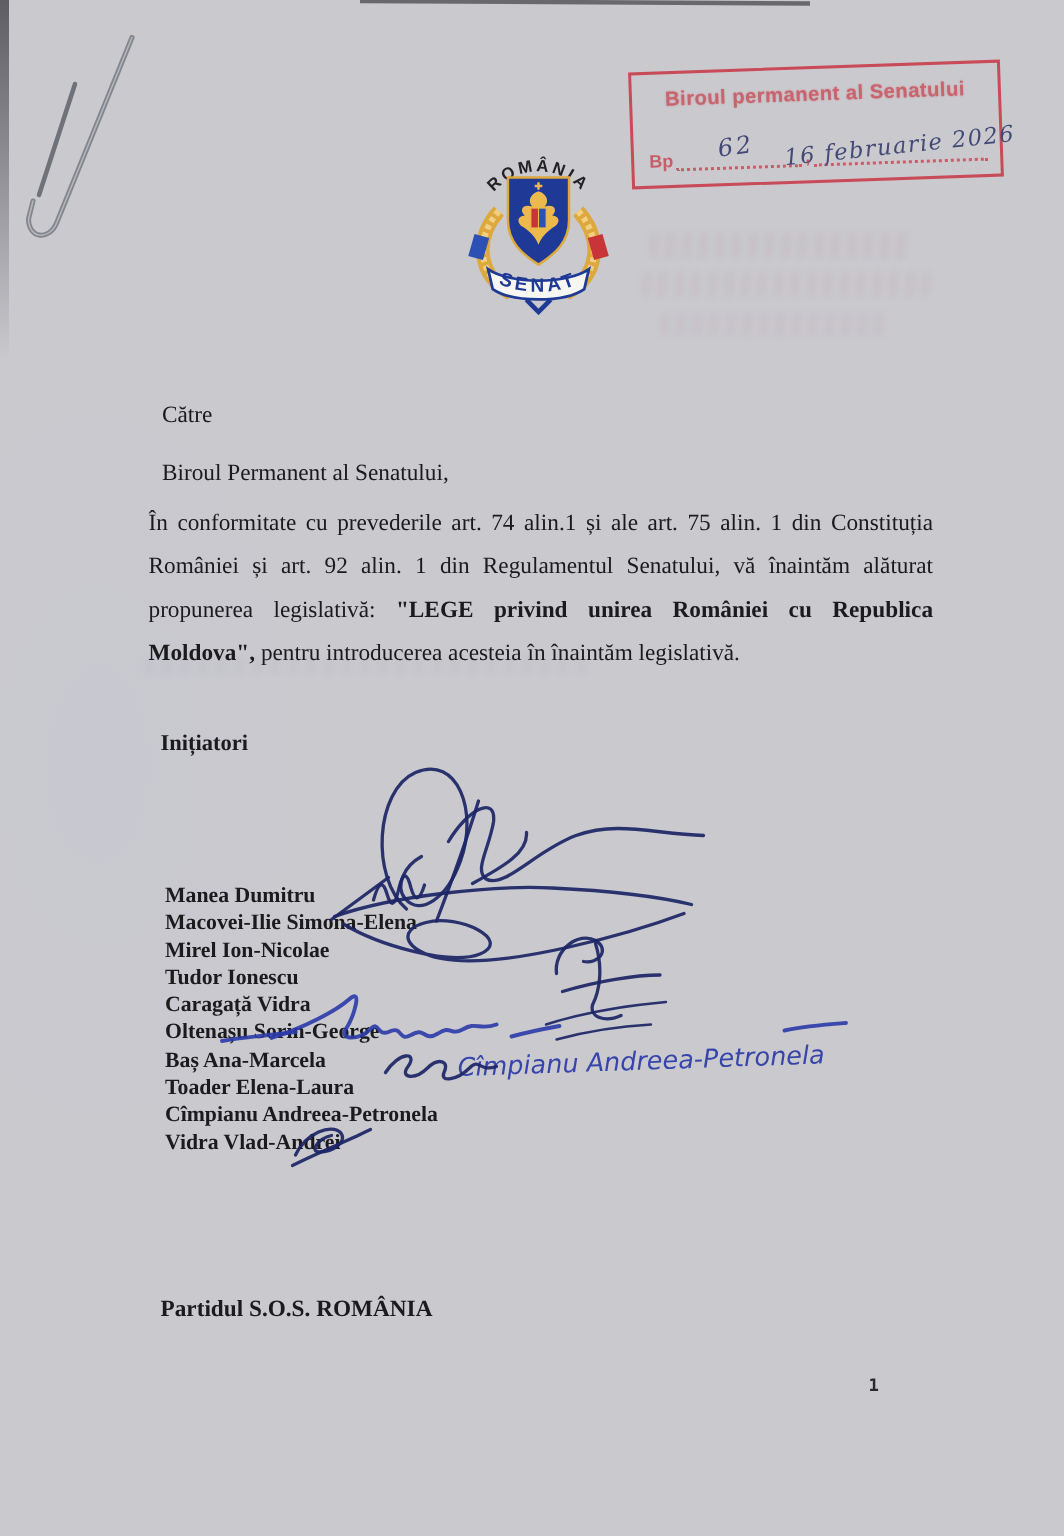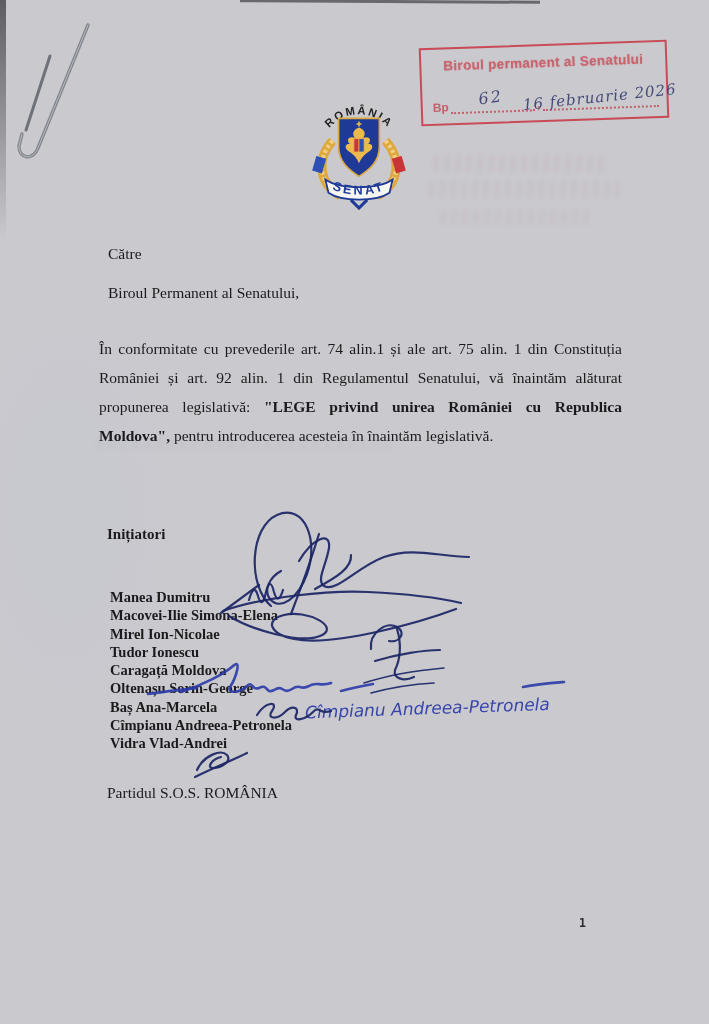--- a/index.html
+++ b/index.html
@@ -30,29 +30,29 @@
   .hand-date{left:100px;bottom:12px;font-size:15px;transform:rotate(-4deg);white-space:nowrap;letter-spacing:1px;}
   
   .ghost{filter:blur(2px);border-radius:4px;transform:skewX(-4deg);pointer-events:none;
     background:repeating-linear-gradient(90deg, rgba(178,118,130,.16) 0 6px, rgba(178,118,130,0) 6px 11px);}
   .g1{left:433px;top:155px;width:175px;height:17px;opacity:.6;}
   .g2{left:428px;top:181px;width:192px;height:17px;opacity:.55;}
   .g3{left:440px;top:209px;width:150px;height:15px;opacity:.5;}
   .g4{left:96px;top:438px;width:300px;height:12px;opacity:.3;
     background:repeating-linear-gradient(90deg, rgba(120,122,140,.18) 0 7px, rgba(120,122,140,0) 7px 12px);}
   
-  .t{font-size:15.5px;line-height:20px;}
+  .t{font-size:15.5px;line-height:20px;margin-top:23px;}
   .salutation{left:108px;top:244px;}
   .addressee{left:108px;top:283px;}
   .paragraph{left:99px;top:334px;width:523px;text-align:justify;line-height:29px;font-size:15.5px;}
   .urgency{left:99px;top:454px;}
-  .init-head{left:107px;top:526px;font-weight:700;font-size:15px;}
+  .init-head{left:107px;top:488px;font-weight:700;font-size:15px;}
   .names{left:110px;top:544px;font-weight:700;font-size:14.5px;margin-top:44px;}
   .name-line{line-height:18.3px;white-space:nowrap;}
-  .party{left:107px;top:784px;font-weight:400;font-size:15.5px;}
+  .party{left:107px;top:864px;font-weight:700;font-size:15.5px;}
   .pagenum{left:579px;top:916px;font:700 11.5px "DejaVu Sans Mono",monospace;color:#2a2a2c;}
   .sig-name{left:305px;top:697px;width:310px;transform:rotate(-2deg);
     font:italic 17px "DejaVu Sans",sans-serif;color:var(--ink-blue);white-space:nowrap;opacity:.92;}
   .sig-svg{left:0;top:0;pointer-events:none;}
   .sig-svg path{fill:none;stroke-linecap:round;stroke-linejoin:round;}
   .ink-dark path{stroke:var(--ink-dark);stroke-width:2.2;opacity:.92;}
   .ink-blue path{stroke:var(--ink-blue);stroke-width:2.6;opacity:.9;}
   .thin path{stroke-width:1.6;}
 </style>
 </head>
@@ -123,23 +123,24 @@
 
 
   <div class="abs init-head">Inițiatori</div>
 
   <div class="abs names">
 
   <div class="name-line">Manea Dumitru</div>
       <div class="name-line">Macovei-Ilie Simona-Elena</div>
       <div class="name-line">Mirel Ion-Nicolae</div>
       <div class="name-line">Tudor Ionescu</div>
-      <div class="name-line">Caragață Moldova</div>
+      <div class="name-line">Caragață Vidra</div>
       <div class="name-line">Oltenașu Sorin-George</div>
       <div class="name-line">Baș Ana-Marcela</div>
+      <div class="name-line">Toader Elena-Laura</div>
       <div class="name-line">Cîmpianu Andreea-Petronela</div>
       <div class="name-line">Vidra Vlad-Andrei</div>
     </div>
 
   <div class="abs party">Partidul S.O.S. ROMÂNIA</div>
 
   <div class="abs sig-name">Cîmpianu Andreea-Petronela</div>
 
   <svg class="abs sig-svg" width="709" height="1024" viewBox="0 0 709 1024">
     <g class="ink-dark">

